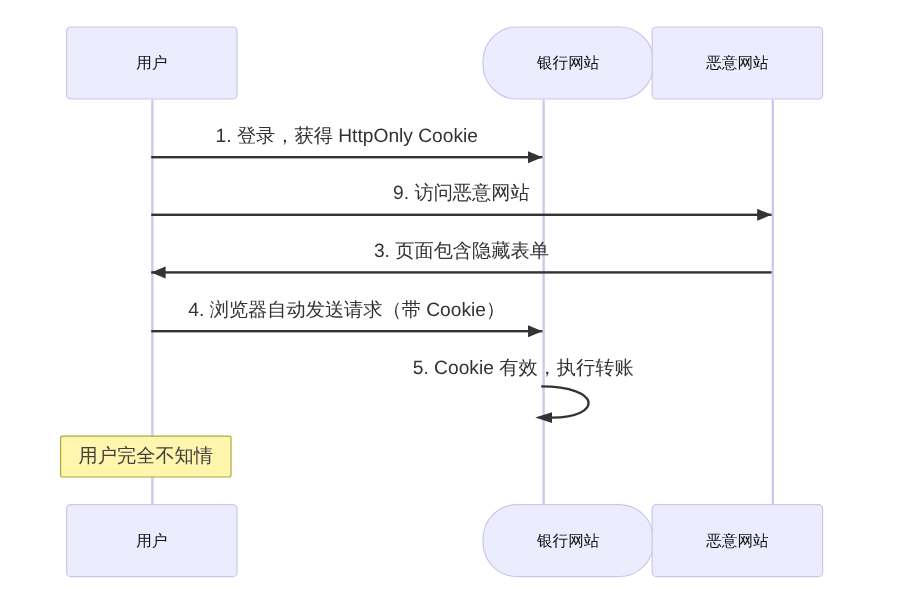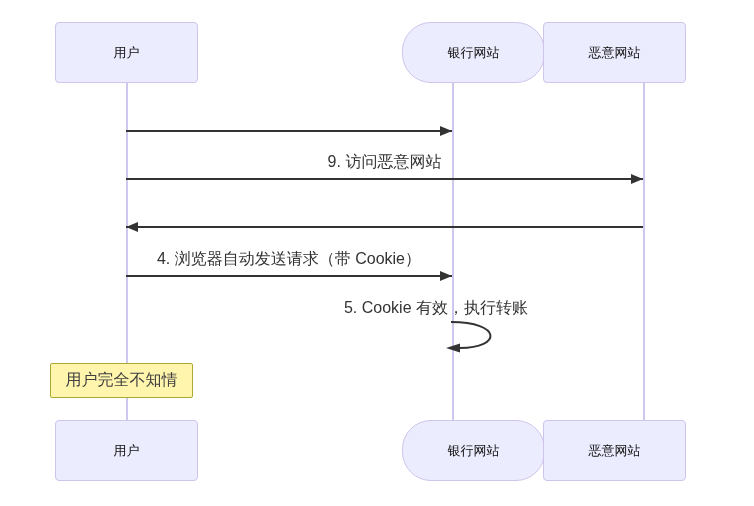--- a/index.html
+++ b/index.html
@@ -123,29 +123,31 @@
   <div class="actor-box actor-top actor-user">
     <span>用户</span>
   </div>
   <div class="actor-box actor-top actor-bank">
     <span>银行网站</span>
   </div>
   <div class="actor-box actor-top actor-evil">
     <span>恶意网站</span>
   </div>
 
+  <div class="msg-label m1-label">1. 登录，获得 HttpOnly Cookie</div>
   <div class="msg-line m1-line">
     <span class="arrowhead right"></span>
   </div>
 
   <div class="msg-label m2-label">9. 访问恶意网站</div>
   <div class="msg-line m2-line">
     <span class="arrowhead right"></span>
   </div>
 
+  <div class="msg-label m3-label">3. 页面包含隐藏表单</div>
   <div class="msg-line m3-line">
     <span class="arrowhead left"></span>
   </div>
 
   <div class="msg-label m4-label">4. 浏览器自动发送请求（带 Cookie）</div>
   <div class="msg-line m4-line">
     <span class="arrowhead right"></span>
   </div>
 
   <div class="msg-label m5-label">5. Cookie 有效，执行转账</div>

